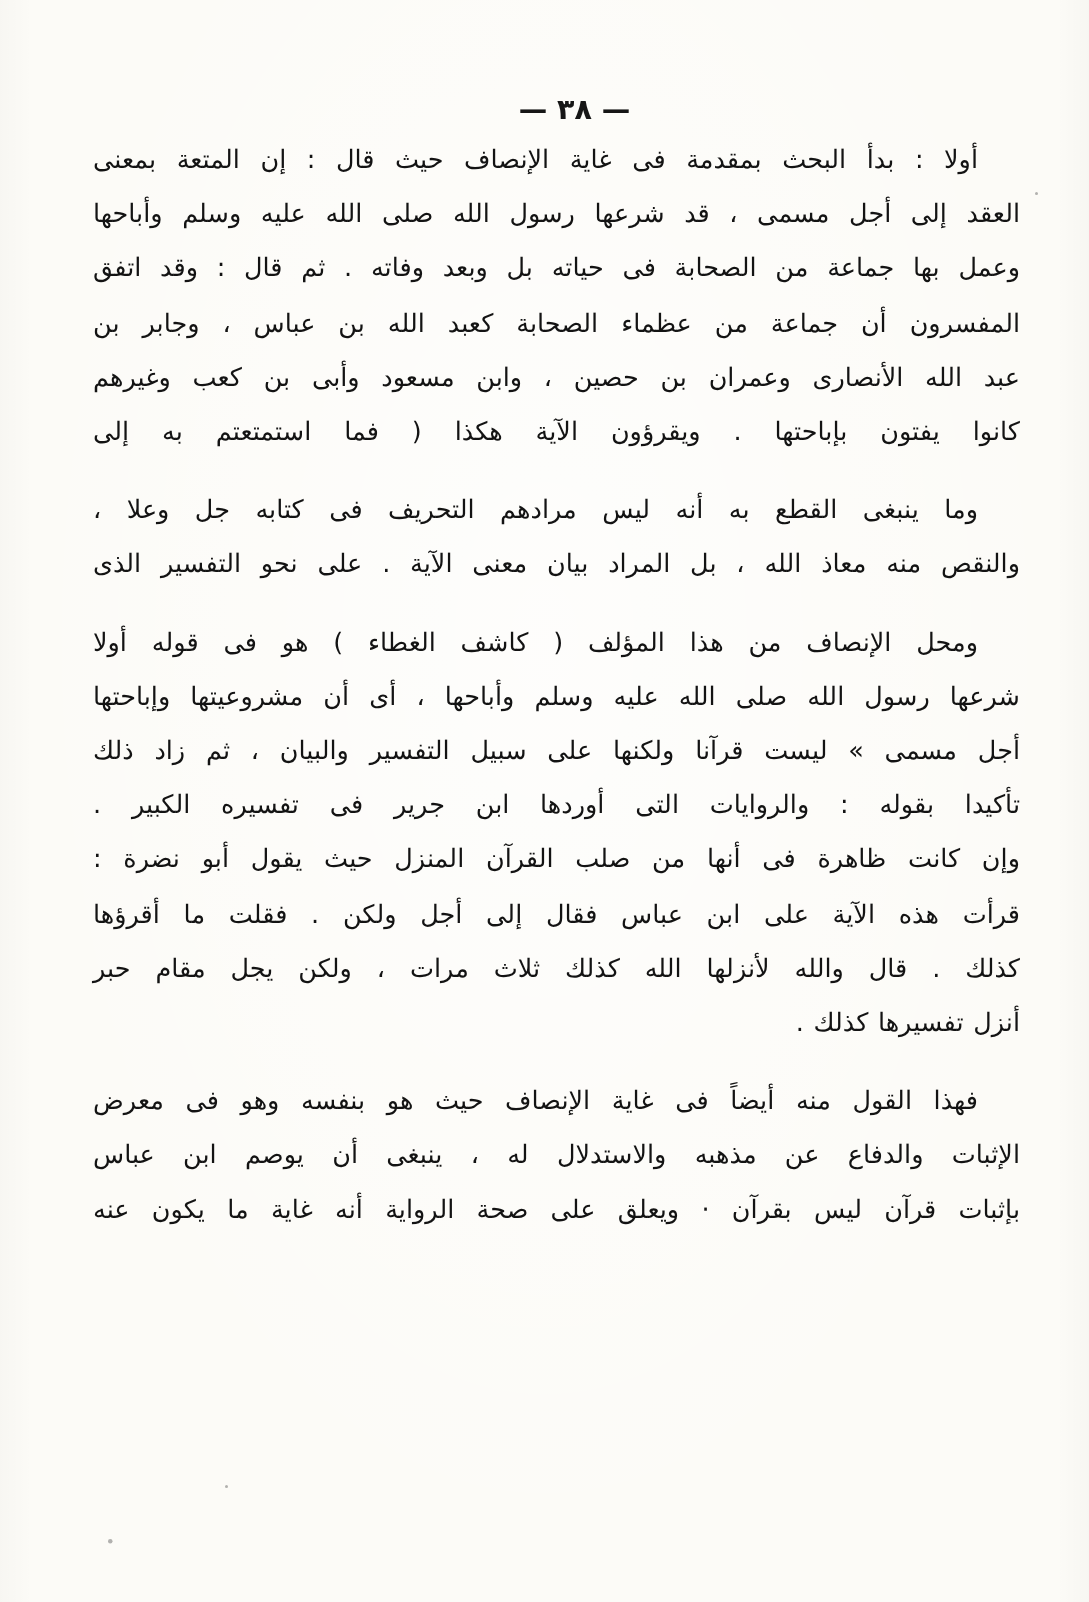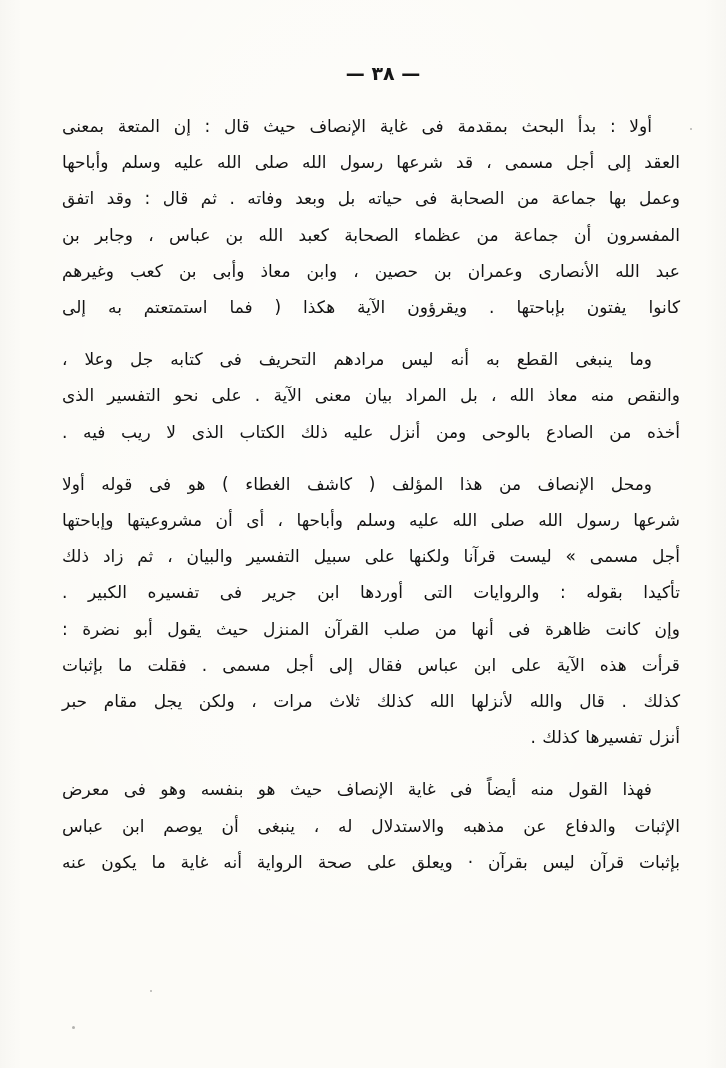--- a/index.html
+++ b/index.html
@@ -28,21 +28,21 @@
     right: 4px;
     text-align: center;
     font-size: 19px;
     font-weight: bold;
     letter-spacing: 3px;
     color: #161616;
     margin-left: 44px;
   }
   .text-block {
     position: absolute;
-    top: 108px;
+    top: 89px;
     right: 46px;
     width: 618px;
     direction: rtl;
   }
   .para {
     margin: 0 0 16px 0;
   }
   .line {
     font-size: 17px;
     line-height: 36.2px;
@@ -74,37 +74,36 @@
 
   <div class="page-number">— ٣٨ —</div>
 
   <div class="text-block">
 
     <div class="para">
       <div class="line first">أولا : بدأ البحث بمقدمة فى غاية الإنصاف حيث قال : إن المتعة بمعنى</div>
       <div class="line">العقد إلى أجل مسمى ، قد شرعها رسول الله صلى الله عليه وسلم وأباحها</div>
       <div class="line">وعمل بها جماعة من الصحابة فى حياته بل وبعد وفاته . ثم قال : وقد اتفق</div>
       <div class="line">المفسرون أن جماعة من عظماء الصحابة كعبد الله بن عباس ، وجابر بن</div>
-      <div class="line">عبد الله الأنصارى وعمران بن حصين ، وابن معاذ وأبى بن كعب وغيرهم</div>
+      <div class="line">عبد الله الأنصارى وعمران بن حصين ، وابن مسعود وأبى بن كعب وغيرهم</div>
       <div class="line">كانوا يفتون بإباحتها . ويقرؤون الآية هكذا ( فما استمتعتم به إلى</div>
     </div>
 
     <div class="para">
       <div class="line first">وما ينبغى القطع به أنه ليس مرادهم التحريف فى كتابه جل وعلا ،</div>
       <div class="line">والنقص منه معاذ الله ، بل المراد بيان معنى الآية . على نحو التفسير الذى</div>
-      <div class="line">أخذه من الصادع بالوحى ومن أنزل عليه ذلك الكتاب الذى لا ريب فيه .</div>
     </div>
 
     <div class="para">
       <div class="line first">ومحل الإنصاف من هذا المؤلف ( كاشف الغطاء ) هو فى قوله أولا</div>
       <div class="line">شرعها رسول الله صلى الله عليه وسلم وأباحها ، أى أن مشروعيتها وإباحتها</div>
       <div class="line">أجل مسمى » ليست قرآنا ولكنها على سبيل التفسير والبيان ، ثم زاد ذلك</div>
       <div class="line">تأكيدا بقوله : والروايات التى أوردها ابن جرير فى تفسيره الكبير .</div>
       <div class="line">وإن كانت ظاهرة فى أنها من صلب القرآن المنزل حيث يقول أبو نضرة :</div>
-      <div class="line">قرأت هذه الآية على ابن عباس فقال إلى أجل مسمى . فقلت ما بإثبات</div>
+      <div class="line">قرأت هذه الآية على ابن عباس فقال إلى أجل ولكن . فقلت ما أقرؤها</div>
       <div class="line">كذلك . قال والله لأنزلها الله كذلك ثلاث مرات ، ولكن يجل مقام حبر</div>
       <div class="line short">أنزل تفسيرها كذلك .</div>
     </div>
 
     <div class="para">
       <div class="line first">فهذا القول منه أيضاً فى غاية الإنصاف حيث هو بنفسه وهو فى معرض</div>
       <div class="line">الإثبات والدفاع عن مذهبه والاستدلال له ، ينبغى أن يوصم ابن عباس</div>
       <div class="line">بإثبات قرآن ليس بقرآن · ويعلق على صحة الرواية أنه غاية ما يكون عنه</div>
     </div>
 

